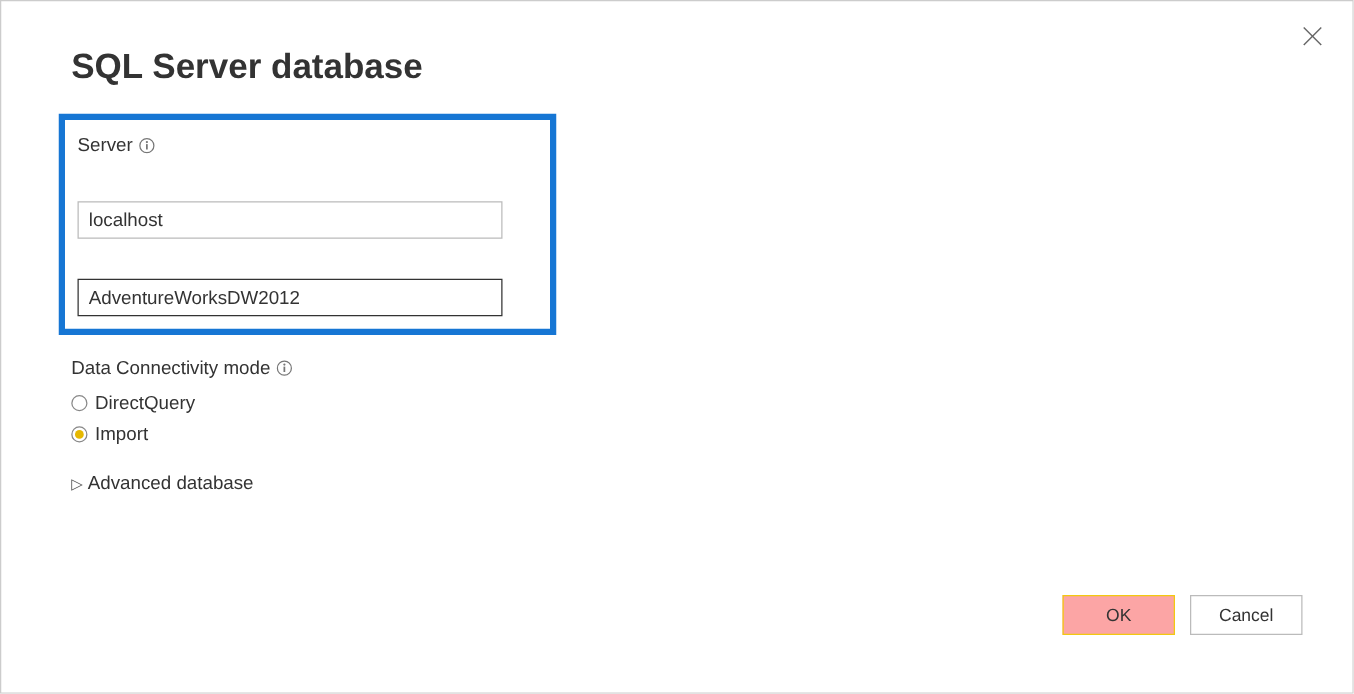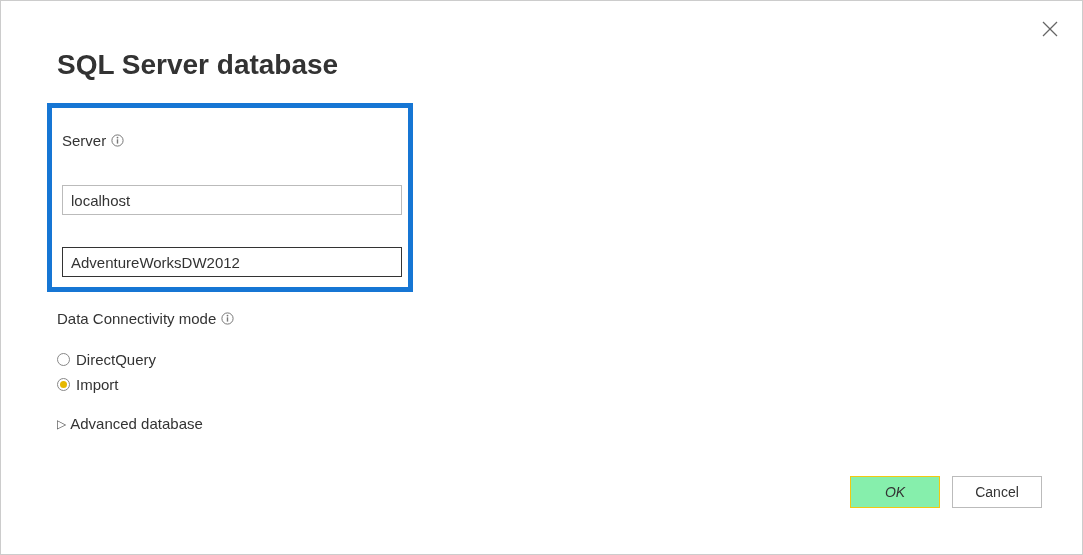--- a/index.html
+++ b/index.html
@@ -35,29 +35,29 @@
     .close-btn svg {
       width: 16px;
       height: 16px;
       stroke: #666;
       stroke-width: 1.2;
     }
     .title {
       font-size: 28px;
       font-weight: 600;
       color: #333;
-      padding: 48px 0 0 56px;
+      padding: 36px 0 0 56px;
     }
     .content {
       padding: 22px 56px 0 56px;
     }
     .highlight-box {
       border: 5px solid #1676d4;
-      padding: 24px 10px 10px 10px;
-      width: 366px;
+      padding: 12px 10px 10px 10px;
+      width: 398px;
       margin-left: -10px;
       margin-bottom: 18px;
     }
     .field-label {
       font-size: 15px;
       color: #333;
       display: flex;
       align-items: center;
       gap: 5px;
       margin-bottom: 4px;
@@ -87,21 +87,21 @@
     }
     .field-spacing {
       margin-top: 12px;
     }
     .section-label {
       font-size: 15px;
       color: #333;
       display: flex;
       align-items: center;
       gap: 5px;
-      margin-bottom: 24px;
+      margin-bottom: 11px;
     }
     .radio-group {
       margin-left: 0;
     }
     .radio-option {
       display: flex;
       align-items: center;
       gap: 6px;
       margin-bottom: 8px;
       font-size: 15px;
@@ -151,24 +151,23 @@
       height: 32px;
       border: 1px solid #bbb;
       background: #fff;
       font-size: 14px;
       font-family: inherit;
       cursor: pointer;
       padding: 0 18px;
       color: #333;
     }
     .btn.primary {
-      background: #86efac;
+      background: #fca5a5;
       border: 1px solid #f2c811;
       color: #333;
-      font-style: italic;
     }
   </style>
 </head>
 <body>
 
 <div class="dialog">
 
   <div class="close-btn">
     <svg viewBox="0 0 16 16" fill="none">
       <line x1="1" y1="1" x2="15" y2="15"></line>

